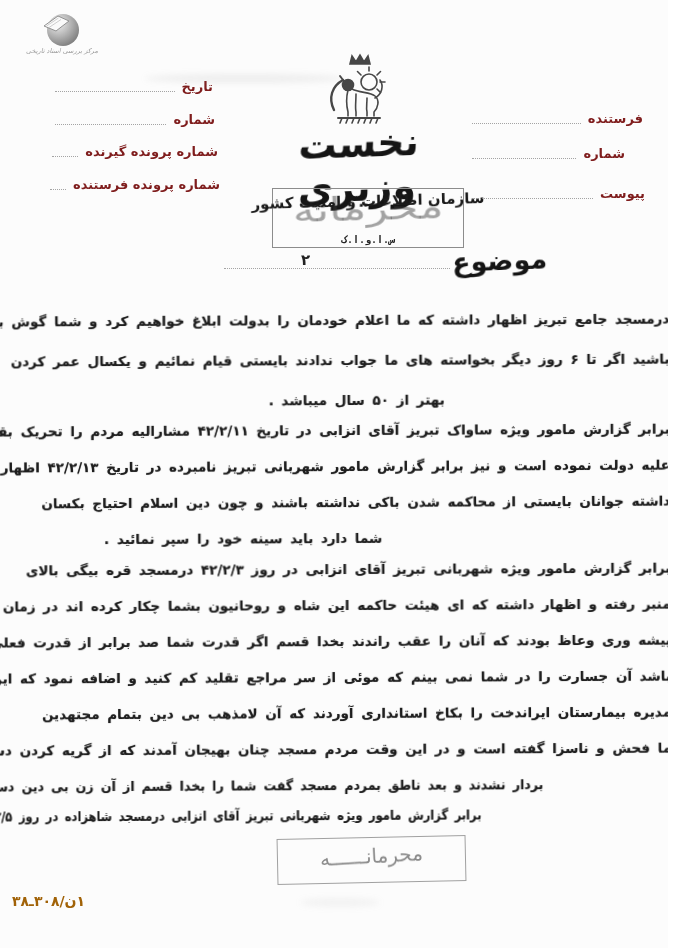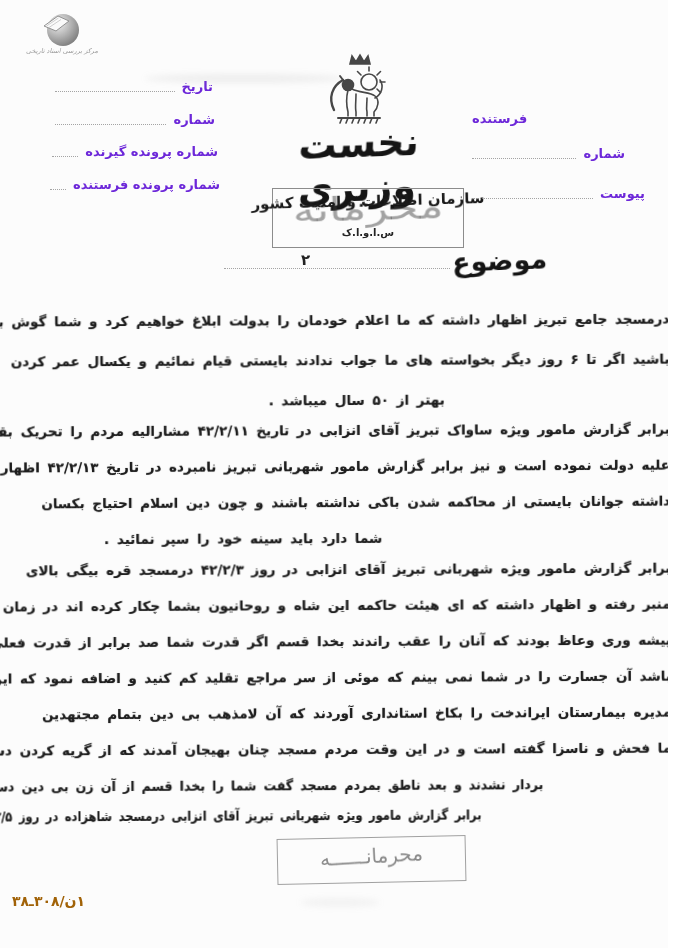--- a/index.html
+++ b/index.html
@@ -36,31 +36,31 @@
     position:absolute;left:-24px;top:3px;width:238px;text-align:center;
     font-size:15px;font-weight:bold;color:#1a1a1a;direction:rtl;
     transform:rotate(-1.5deg);filter:blur(.25px);
   }
   .org-overlay{
     position:absolute;left:-10px;top:0px;width:210px;text-align:center;
     font-size:33px;color:rgba(55,55,55,.45);direction:rtl;
     transform:scaleX(1.35) rotate(-2deg);filter:blur(.4px);
   }
   .org-acronym{
-    position:absolute;bottom:9px;left:0;width:100%;text-align:center;
-    font-size:10px;font-weight:bold;color:#232323;direction:rtl;filter:blur(.2px);
+    position:absolute;bottom:1px;left:0;width:100%;text-align:center;
+    font-size:10px;font-weight:bold;color:#232323;direction:rtl;filter:blur(.2px);font-family:Liberation Mono, monospace;
   }
 
   
   .fieldrow{
     position:absolute;display:flex;direction:rtl;align-items:flex-end;
     gap:7px;height:20px;
   }
   .fieldrow .lbl{
-    font-size:13px;font-weight:bold;color:#6d28d9;white-space:nowrap;
+    font-size:13px;font-weight:bold;color:#7f1d1d;white-space:nowrap;
     line-height:20px;filter:blur(.2px);
   }
   .fieldrow .dots{
     flex:1;border-bottom:1.6px dotted #8f8f8f;margin-bottom:5px;opacity:.8;
   }
   .sub-opt{
     position:absolute;left:664px;width:34px;text-align:right;direction:rtl;
     font-size:11.5px;font-weight:bold;color:#171717;filter:blur(.2px);margin-left:39px;
   }
 
@@ -171,21 +171,21 @@
   </div>
   <div class="fieldrow" style="left:50px;top:175px;width:170px;">
     <span class="lbl">شماره پرونده فرستنده</span>
     <span class="dots"></span>
   </div>
   <div class="fieldrow" style="left:52px;top:142px;width:166px;">
     <span class="lbl">شماره پرونده گیرنده</span>
     <span class="dots"></span>
   </div>
 
-  <div class="fieldrow" style="left:472px;top:109px;width:171px;flex-direction:column;">
+  <div class="fieldrow" style="left:472px;top:109px;width:171px;">
     <span class="lbl">فرستنده</span>
     <span class="dots"></span>
   </div>
   <div class="fieldrow" style="left:472px;top:144px;width:153px;">
     <span class="lbl">شماره</span>
     <span class="dots"></span>
   </div>
   <div class="abs sub-opt" style="top:134px;">عطف</div>
   <div class="abs sub-opt" style="top:159px;">آمدند</div>
   <div class="fieldrow" style="left:472px;top:184px;width:173px;">

